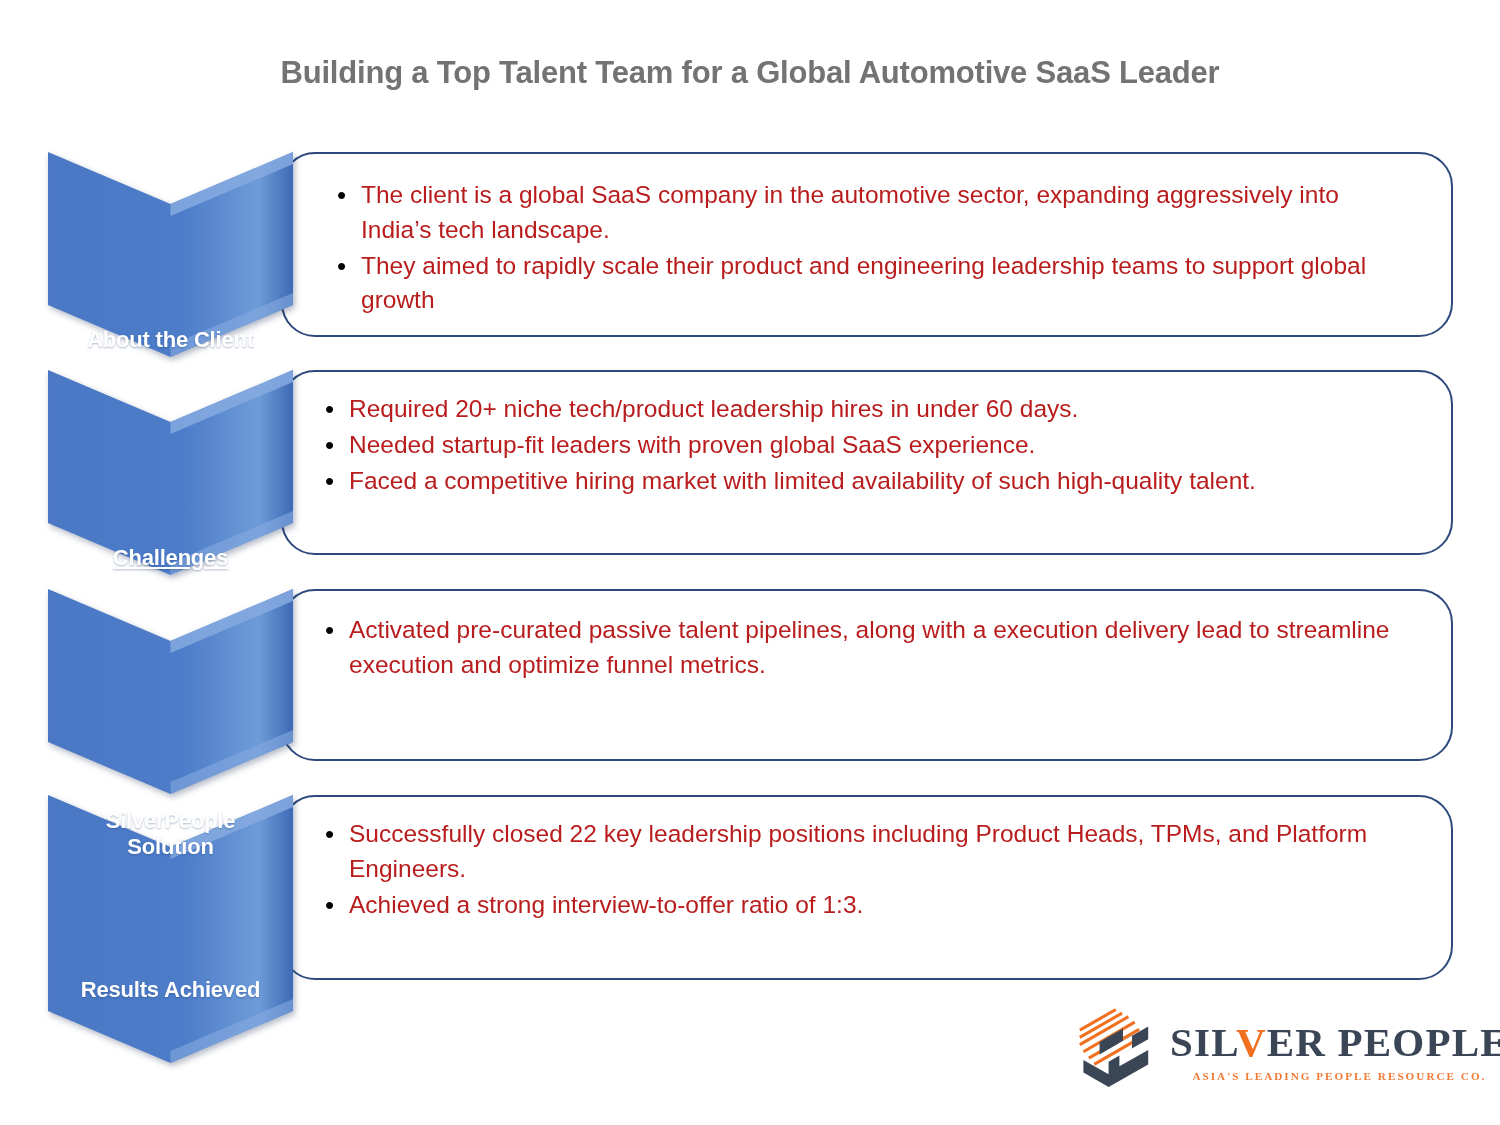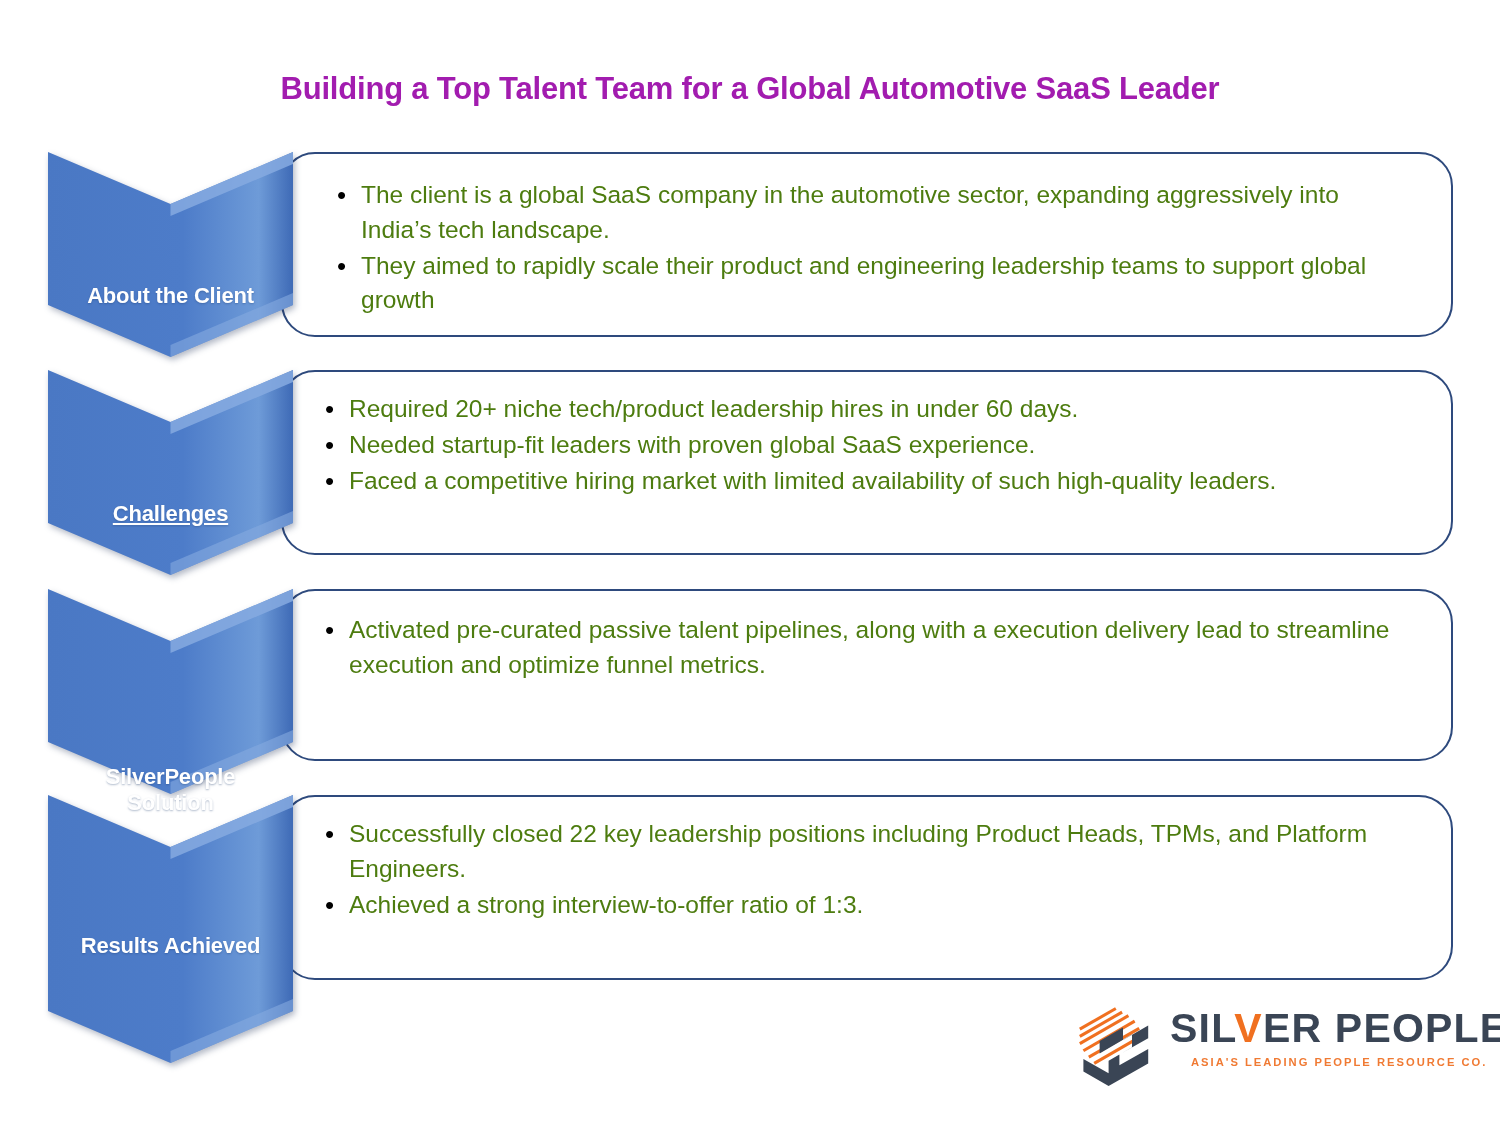--- a/index.html
+++ b/index.html
@@ -21,23 +21,22 @@
 
   
   #title {
     position: absolute;
     top: 55px;
     left: 0;
     width: 1500px;
     text-align: center;
     font-size: 31px;
     font-weight: bold;
-    color: #a21caf;
+    color: #737373;
     letter-spacing: -0.2px;
-    margin-top: 16px;
   }
 
   
   .card {
     position: absolute;
     left: 281px;
     width: 1172px;
     background: #ffffff;
     border: 2.2px solid #2E4A7D;
     border-radius: 34px;
@@ -47,21 +46,21 @@
   .bullets {
     list-style: none;
     padding: 0;
     margin: 0;
   }
   .bullets li {
     position: relative;
     padding-left: 38px;
     font-size: 24.5px;
     line-height: 1.42;
-    color: #4d7c0f;
+    color: #b91c1c;
     margin-bottom: 1px;
   }
   .bullets li::before {
     content: "\2022";
     position: absolute;
     left: 14px;
     top: -1px;
     font-size: 26px;
     line-height: 1.42;
     color: #000000;
@@ -83,31 +82,34 @@
     width: 245px;
     text-align: center;
     color: #ffffff;
     font-weight: bold;
     font-size: 22px;
     line-height: 1.16;
     letter-spacing: -0.2px;
     z-index: 4;
     text-shadow: 0 1px 2px rgba(30,60,110,0.35);
     pointer-events: none;
+    margin-top: 44px;
   }
 
   
   #logo {
     position: absolute;
     left: 1068px;
     top: 1004px;
     width: 390px;
     height: 92px;
     display: flex;
+    align-items: center;
     z-index: 5;
+    font-family: Liberation Serif, serif;
   }
   #logo-mark { width: 92px; height: 90px; flex: 0 0 92px; }
   #logo-text-wrap {
     margin-left: 10px;
     position: relative;
     padding-top: 4px;
   }
   #logo-word {
     font-size: 41px;
     font-weight: bold;
@@ -156,21 +158,21 @@
     </svg>
   </div>
   <div class="chev-label" style="top:283px;">
     <div>About the Client</div>
   </div>
 
   <div class="card" style="top:370px; height:185px; padding:20px 40px 12px 28px;">
     <ul class="bullets">
       <li>Required 20+ niche tech/product leadership hires in under 60 days.</li>
       <li>Needed startup-fit leaders with proven global SaaS experience.</li>
-      <li>Faced a competitive hiring market with limited availability of such high-quality leaders.</li>
+      <li>Faced a competitive hiring market with limited availability of such high-quality talent.</li>
     </ul>
   </div>
   <div class="chev" style="top:370px; height:205px;">
     <svg viewBox="0 0 245 205" preserveAspectRatio="none" aria-hidden="true">
       <defs>
         <linearGradient id="g2" x1="0" y1="0" x2="1" y2="0">
           <stop offset="0%" stop-color="#4A78C4"></stop>
           <stop offset="55%" stop-color="#4D7CC9"></stop>
           <stop offset="86%" stop-color="#6E9BD8"></stop>
           <stop offset="100%" stop-color="#3E6AB6"></stop>

